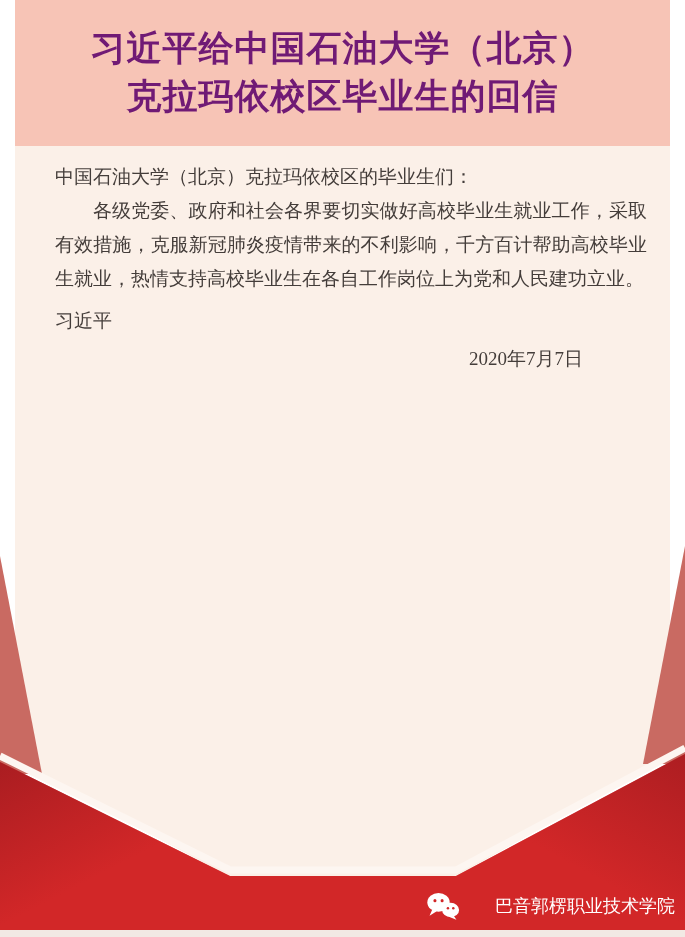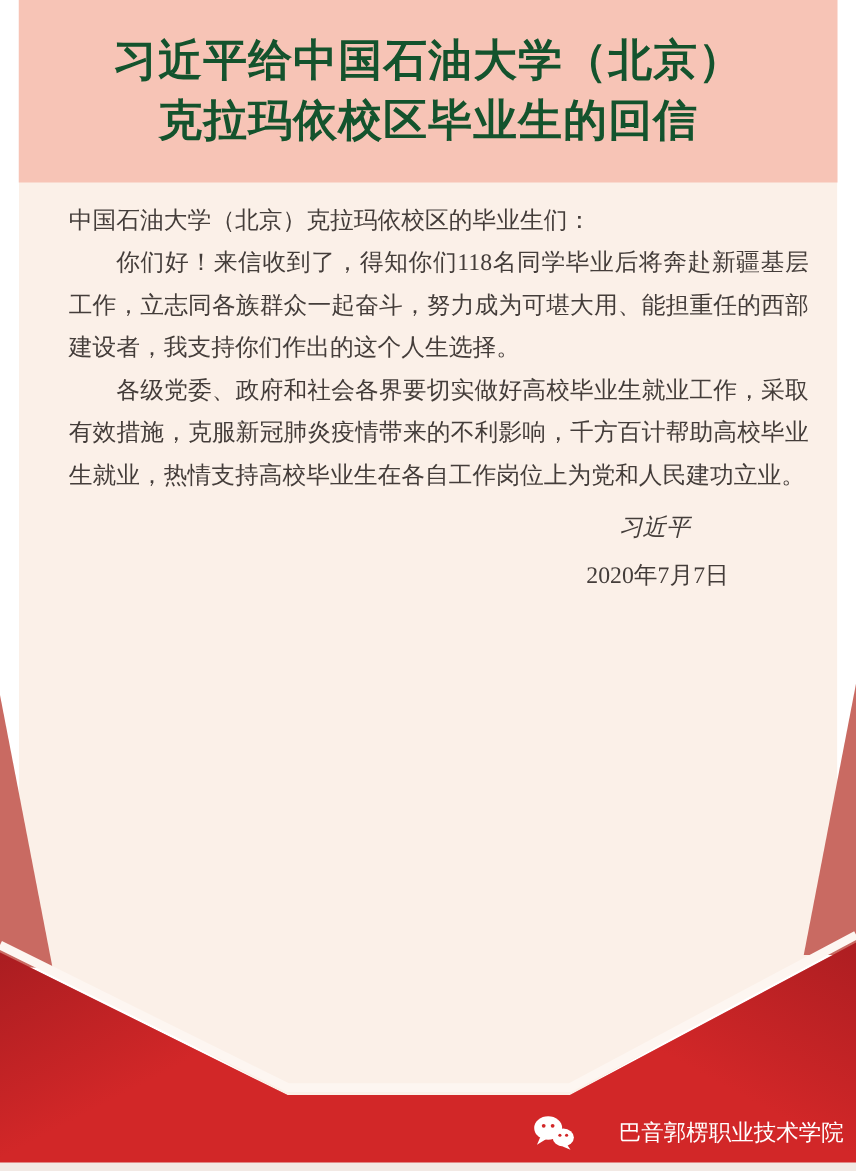--- a/index.html
+++ b/index.html
@@ -15,32 +15,32 @@
     clip-path:polygon(0 0,100% 0,100% 85.8%,67.3% 99.6%,32.8% 99.6%,0 86.6%);
     z-index:1;
   }
   
   .banner{
     position:absolute;left:15px;top:0;width:655px;height:146px;
     background:#f7c4b6;z-index:2;
     display:flex;flex-direction:column;justify-content:center;align-items:center;
   }
   .banner .title-line{
-    color:#14532d;font-weight:bold;font-size:35px;line-height:48px;
+    color:#701a75;font-weight:bold;font-size:35px;line-height:48px;
     letter-spacing:1px;white-space:nowrap;
   }
   
   .letter{
     position:absolute;left:55px;top:160px;width:592px;z-index:2;
     color:#443d3a;font-size:19px;line-height:34px;text-align:justify;
   }
   .letter p{margin:0;text-indent:2em;}
   .letter p.salutation{text-indent:0;}
   .letter .signature{
-    margin:8px 95px 0 0;text-align:right;text-indent:0;white-space:nowrap;font-style:italic;
+    margin:8px 95px 0 0;text-indent:0;white-space:nowrap;
   }
   .letter .date{
     margin:4px 64px 0 0;text-align:right;text-indent:0;white-space:nowrap;
   }
   
   .envelope{
     position:absolute;left:0;top:0;width:685px;height:937px;z-index:3;
     pointer-events:none;
   }
   
@@ -61,21 +61,20 @@
 
 <div class="paper"></div>
 
 <div class="banner">
   <div class="title-line">习近平给中国石油大学（北京）</div>
   <div class="title-line">克拉玛依校区毕业生的回信</div>
 </div>
 
 <div class="letter">
   <p class="salutation">中国石油大学（北京）克拉玛依校区的毕业生们：</p>
-  <p>你们好！来信收到了，得知你们118名同学毕业后将奔赴新疆基层工作，立志同各族群众一起奋斗，努力成为可堪大用、能担重任的西部建设者，我支持你们作出的这个人生选择。</p>
   <p>各级党委、政府和社会各界要切实做好高校毕业生就业工作，采取有效措施，克服新冠肺炎疫情带来的不利影响，千方百计帮助高校毕业生就业，热情支持高校毕业生在各自工作岗位上为党和人民建功立业。</p>
   <p class="signature">习近平</p>
   <p class="date">2020年7月7日</p>
 </div>
 
 <svg class="envelope" viewBox="0 0 685 937" width="685" height="937" aria-hidden="true">
   <defs>
     <linearGradient id="flapL" x1="0" y1="0" x2="0.7" y2="1">
       <stop offset="0" stop-color="#8f161c"></stop>
       <stop offset="0.65" stop-color="#d22728"></stop>

